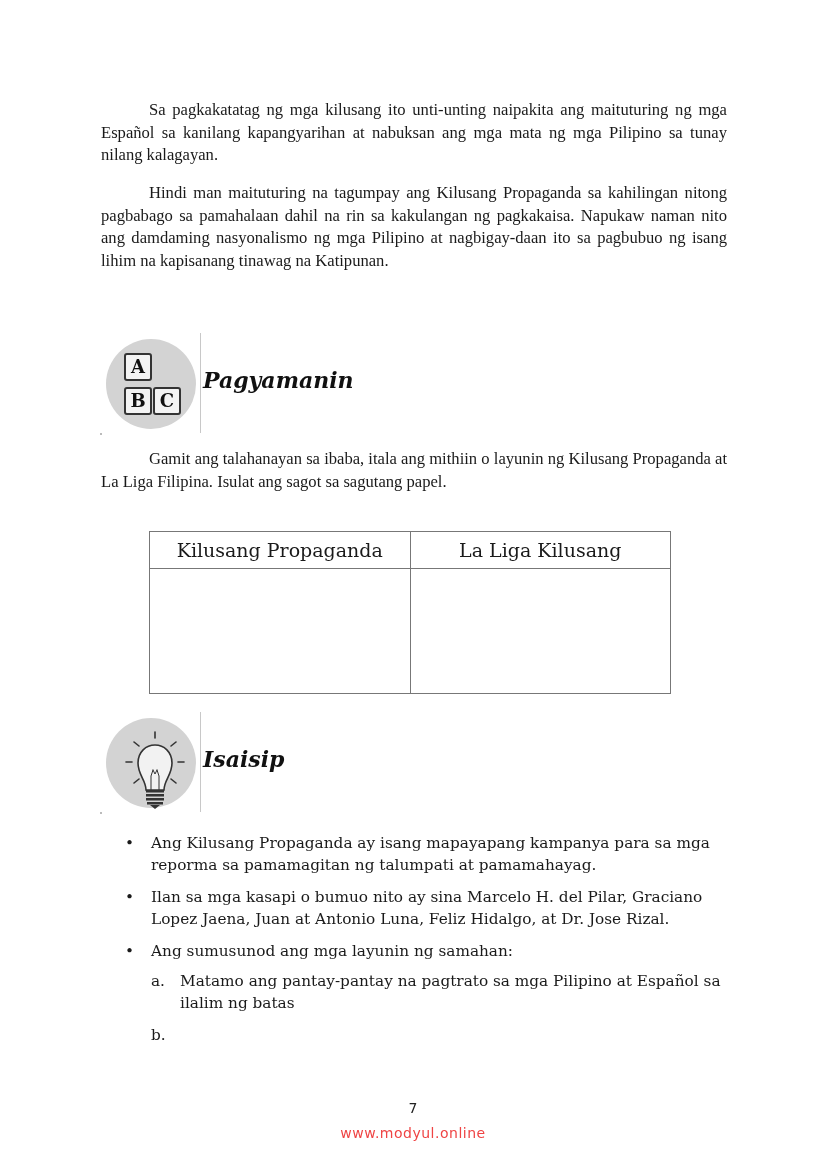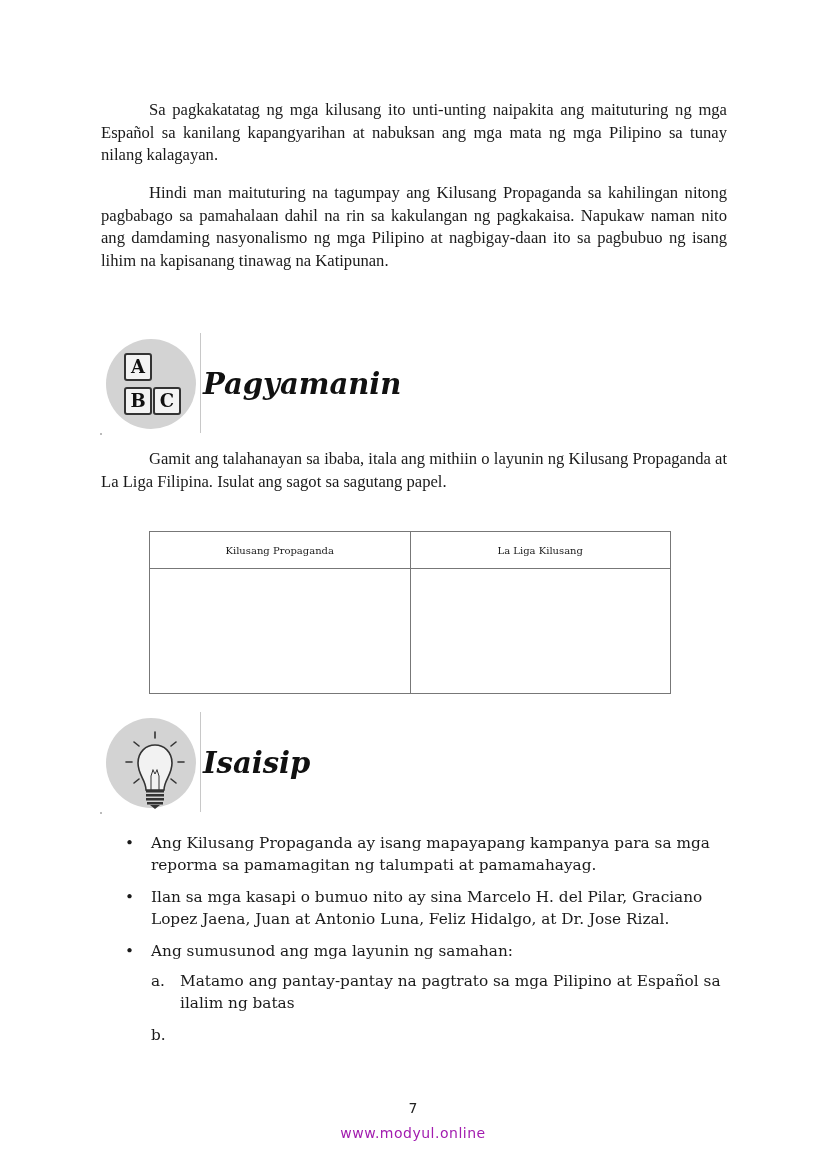--- a/index.html
+++ b/index.html
@@ -8,45 +8,45 @@
   .para { position: absolute; left: 101px; width: 626px; font-size: 15.2px; line-height: 22.6px;
           text-align: justify; text-indent: 48px; margin: 0; font-family: "Liberation Serif", "DejaVu Serif", serif; font-size: 16.6px; }
   #p1 { top: 99px; }
   #p2 { top: 182px; }
   #p3 { top: 448px; }
 
   .section-header { position: absolute; left: 100px; width: 300px; height: 102px; }
   .section-header .circle { position: absolute; left: 6px; top: 6px; width: 90px; height: 90px; border-radius: 50%; background: #d3d3d3; }
   .section-header .vline { position: absolute; left: 100px; top: 0; width: 1px; height: 100px; background: #c8c8c8; }
   .section-header .dot { position: absolute; left: 0; bottom: 0; width: 2px; height: 2px; background: #bbb; }
-  .section-header .title { position: absolute; left: 103px; top: 34px; font-family: "DejaVu Serif", serif; font-weight: bold; font-style: italic; font-size: 29px; color: #111; }
+  .section-header .title { position: absolute; left: 103px; top: 34px; font-family: "DejaVu Serif", serif; font-weight: bold; font-style: italic; font-size: 22px; color: #111; }
   #sec-pagyamanin { top: 333px; }
   #sec-isaisip { top: 712px; }
 
   .blocks { position: absolute; left: 18px; top: 14px; width: 60px; height: 64px; }
   .block { position: absolute; width: 24px; height: 24px; border: 2px solid #333; border-radius: 3px; background: #f3f3f3;
            font-family: "DejaVu Serif", serif; font-weight: bold; font-size: 18px; line-height: 24px; text-align: center; color: #111; box-sizing: content-box; }
 
   .bulb { position: absolute; left: 14px; top: 10px; width: 70px; height: 82px; }
 
-  table.answer { position: absolute; left: 149px; top: 531px; width: 522px; border-collapse: collapse; font-family: "DejaVu Serif", serif; font-size: 10px; }
+  table.answer { position: absolute; left: 149px; top: 531px; width: 522px; border-collapse: collapse; font-family: "DejaVu Serif", serif; font-size: 19px; }
   table.answer th, table.answer td { border: 1px solid #777; }
   table.answer th { height: 36px; font-weight: normal; text-align: center; padding: 0; width: 50%; }
   table.answer td { height: 122px; }
 
   ul.bullets { position: absolute; left: 101px; top: 832px; width: 626px; margin: 0; padding: 0; list-style: none;
                font-family: "DejaVu Serif", serif; font-size: 15.3px; line-height: 22.4px; }
   ul.bullets li { position: relative; padding-left: 50px; margin-bottom: 9px; }
   ul.bullets li .bullet { position: absolute; left: 24px; top: 0; }
   ol.sub { margin: 8px 0 0 0; padding: 0; list-style: none; }
   ol.sub li { position: relative; padding-left: 29px; margin-bottom: 9px; }
   ol.sub li .marker { position: absolute; left: 0; top: 0; }
 
   .page-number { position: absolute; left: 0; width: 826px; top: 1100px; text-align: center; font-family: "DejaVu Sans", sans-serif; font-size: 14px; color: #222; }
-  .watermark { position: absolute; left: 0; width: 826px; top: 1125px; text-align: center; font-family: "DejaVu Sans", sans-serif; font-size: 14px; color: #a21caf; letter-spacing: 0.5px; }
+  .watermark { position: absolute; left: 0; width: 826px; top: 1125px; text-align: center; font-family: "DejaVu Sans", sans-serif; font-size: 14px; color: #ef4444; letter-spacing: 0.5px; }
 </style>
 </head>
 <body>
 
 <p id="p1" class="para">Sa pagkakatatag ng mga kilusang ito unti-unting naipakita ang maituturing ng mga Español sa kanilang kapangyarihan at nabuksan ang mga mata ng mga Pilipino sa tunay nilang kalagayan.</p>
 <p id="p2" class="para">Hindi man maituturing na tagumpay ang Kilusang Propaganda sa kahilingan nitong pagbabago sa pamahalaan dahil na rin sa kakulangan ng pagkakaisa. Napukaw naman nito ang damdaming nasyonalismo ng mga Pilipino at nagbigay-daan ito sa pagbubuo ng isang lihim na kapisanang tinawag na Katipunan.</p>
 
 <div id="sec-pagyamanin" class="section-header">
   <div class="circle">
     <div class="blocks">

